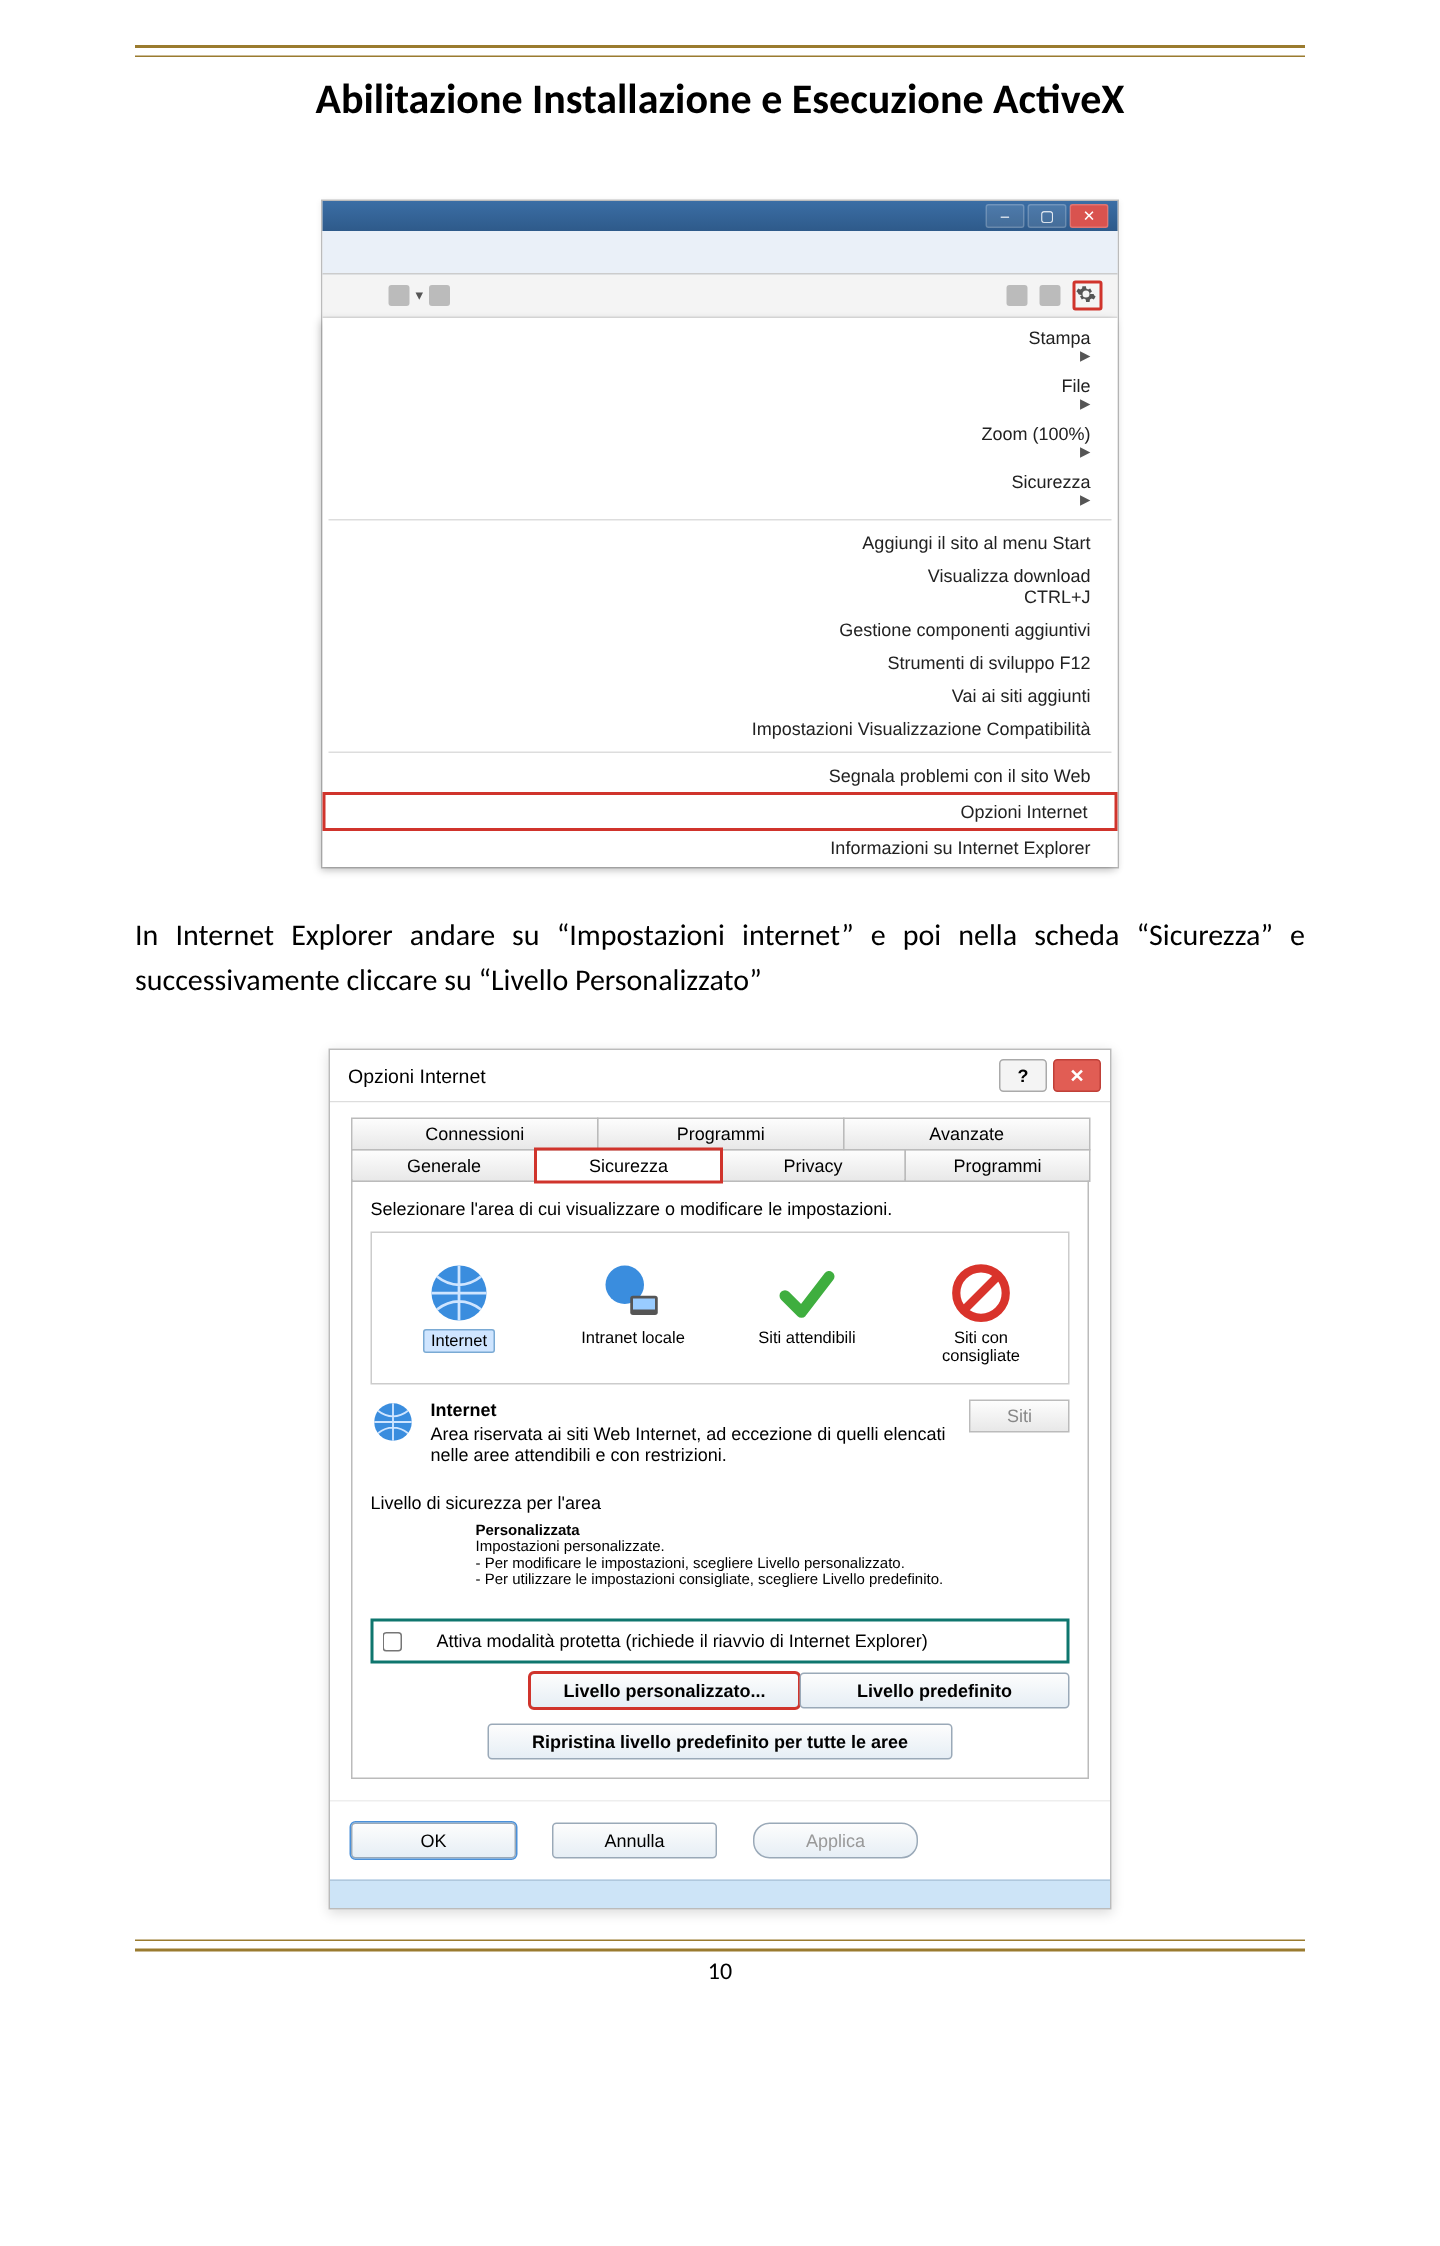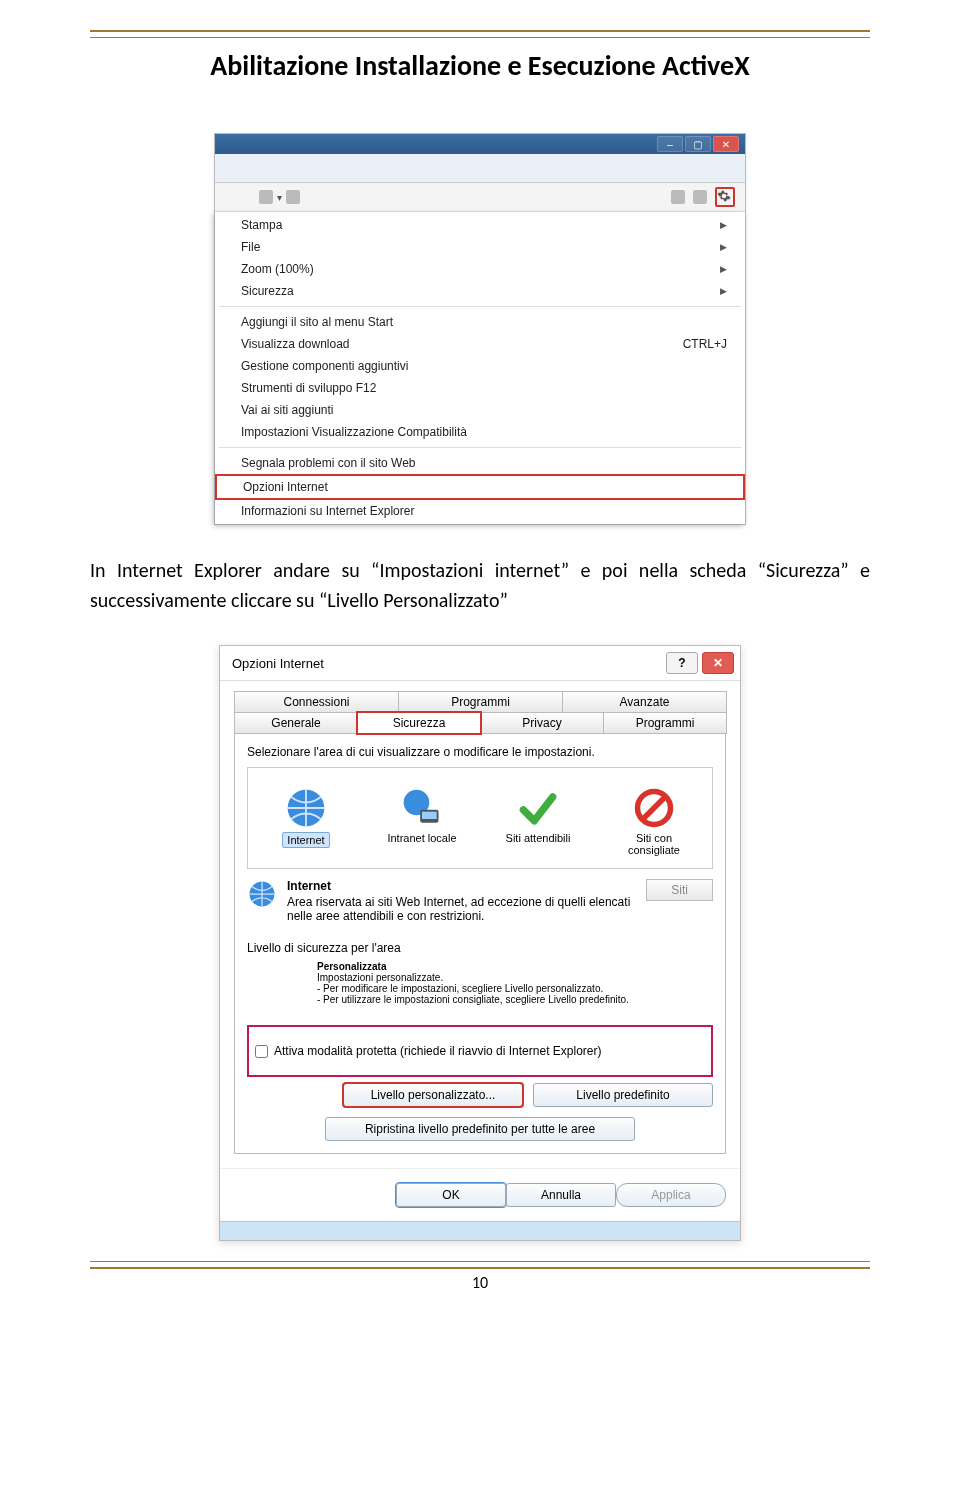--- a/index.html
+++ b/index.html
@@ -110,21 +110,21 @@
   .ss1-gear svg{width:14px;height:14px;}
   .ss1-menu {
     background: #fff;
     box-shadow: -2px 2px 6px rgba(0,0,0,.2);
   }
   .ss1-menu ul {list-style:none;margin:0;padding:2px 0;}
   .ss1-menu li {
     padding: 4px 18px 4px 26px;
     color:#222;
     position: relative;
-    display:flex;justify-content:space-between;align-items:center;
+    display:flex;justify-content:space-between;align-items:flex-end;flex-direction:column;
   }
   .ss1-menu li .arrow {font-size:9px;color:#555;}
   .ss1-menu .sep {height:1px;background:#ddd;margin:2px 4px;}
   .ss1-menu li.highlighted {
     border: 2px solid #d0342c;
   }
 
   
   .screenshot2 {
     width: 520px;
@@ -202,44 +202,44 @@
     margin-left:auto;
     border:1px solid #bbb;background:linear-gradient(#fdfdfd,#e8e8e8);
     padding:3px 24px;border-radius:0;color:#888;
   }
 
   .ss2-label{margin-top:18px;margin-bottom:4px;}
   .ss2-personal-block{margin-left:70px;margin-top:6px;font-size:10px;}
   .ss2-personal-block b{display:block;}
 
   .ss2-protect-row{
-    border:2px solid #be185d;
-    padding:17px 6px;
+    border:2px solid #0f766e;
+    padding:6px 6px;
     margin-top:20px;
-    display:flex;align-items:center;gap:6px;
+    display:flex;align-items:center;gap:23px;
     font-size:12px;
   }
   .ss2-protect-row input[type=checkbox]{margin:0;}
 
   .ss2-btns-row{
-    display:flex;gap:10px;justify-content:flex-end;margin:6px 0 0 0;
+    display:flex;justify-content:flex-end;margin:6px 0 0 0;font-weight:bold;
   }
   .winbtn{
     border:1px solid #9aa9b8;background:linear-gradient(#fdfdfd,#e6eef5);
     padding:4px 14px;border-radius:3px;font-size:12px;
     min-width:150px;text-align:center;
   }
   .winbtn.hl{outline:2px solid #d0342c;outline-offset:-1px;}
   .winbtn.disabled{color:#999;border-radius:11px;}
 
   .ss2-btns-row.centered{justify-content:center;margin-top:10px;}
   .ss2-btns-row.centered .winbtn{min-width:280px;}
 
   .ss2-footer-btns{
-    display:flex;gap:0;justify-content:flex-end;
+    display:flex;gap:24px;justify-content:flex-start;
     padding:14px;border-top:1px solid #eee;background:#fff;
   }
   .ss2-footer-btns .winbtn{min-width:80px;}
   .ss2-footer-btns .winbtn.primary{outline:1px solid #4a90d9;}
 
   .thin-blue{background:#cde4f7;height:18px;border-top:1px solid #b0c8dd;}
 </style>
 </head>
 <body>
 

